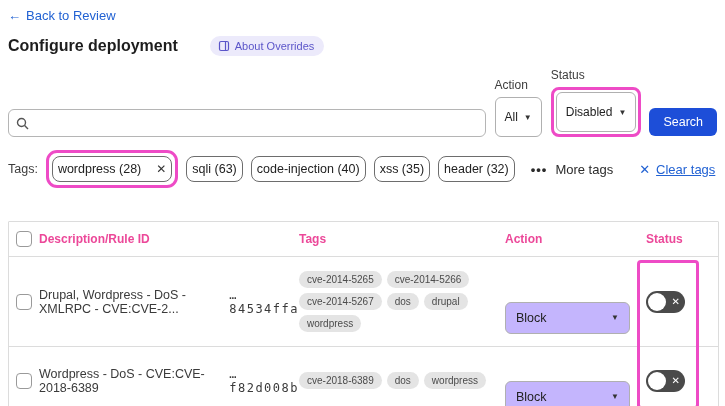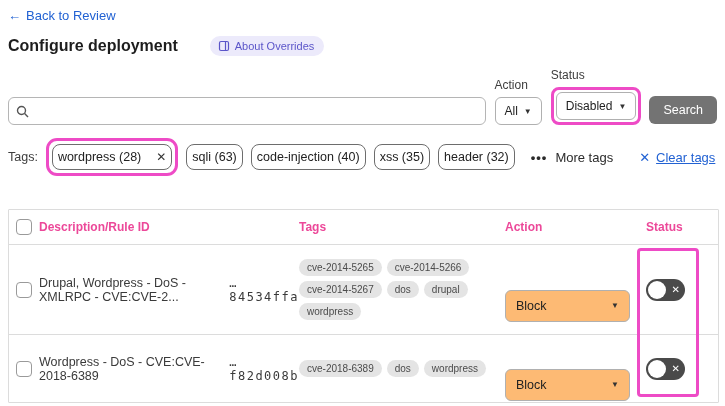--- a/index.html
+++ b/index.html
@@ -23,30 +23,30 @@
   .fgroup { display:flex; flex-direction:column; }
   .flabel { font-size:12px; color:#3d3d3d; margin-bottom:5px; }
   .search-box { flex:1; margin-right:9px; }
   .search-input-wrap { position:relative; height:28px; }
   .search-input-wrap input {
     width:100%; height:28px; border:1px solid #b5b5b5; border-radius:6px;
     padding:0 8px 0 26px; font-size:12px; font-family:inherit; color:#333; outline:none;
   }
   .search-icon { position:absolute; left:8px; top:7px; }
   .select-box {
-    height:28px; border:1px solid #b0b0b0; border-radius:6px; background:#fff;
+    height:40px; border:1px solid #b0b0b0; border-radius:6px; background:#fff;
     display:inline-flex; align-items:center; gap:6px; padding:0 9px;
     font-size:12px; color:#222; cursor:pointer; white-space:nowrap;
   }
   .caret { font-size:8px; color:#333; }
   .action-group { margin-right:9px; }
   .pink-wrap { border:3.5px solid #ee4bc6; border-radius:8px; padding:2px; background:#fff; }
   .status-group { margin-right:8px; }
   .search-btn {
-    height:28px; background:#737373; color:#fff; border:none; border-radius:6px;
+    height:28px; background:#1d4ed8; color:#fff; border:none; border-radius:6px;
     font-size:12.5px; padding:0 14px; cursor:pointer; font-family:inherit; margin-bottom:1px;
   }
 
   
   .tags-row { display:flex; align-items:center; gap:8px; margin-top:13px; }
   .tags-label { font-size:12.5px; color:#3d3d3d; }
   .filter-pill {
     border:1.5px solid #6d6d6d; background:#fff; border-radius:8px;
     font-size:12.5px; color:#222; padding:5px 5px; white-space:nowrap;
     display:inline-flex; align-items:center; gap:15px; cursor:pointer; font-family:Liberation Sans, sans-serif;
@@ -72,21 +72,21 @@
   .c-status{ width:85px; padding-left:13px; }
   .checkbox { width:16px; height:16px; border:1.5px solid #9a9a9a; border-radius:4px; background:#fff; cursor:pointer; }
   .data-row-1 { min-height:90px; }
   .data-row-2 { min-height:67px; }
   .desc-block { display:flex; flex-direction:row; gap:6px;align-items:center; }
   .desc-text { font-size:12.5px; color:#3a3a3a; }
   .rule-id { font-family:"DejaVu Sans Mono","Liberation Mono",monospace; font-size:12px; color:#3a3a3a; letter-spacing:1.5px; }
   .tags-wrap { display:flex; flex-wrap:wrap; gap:5px 5px; align-items:center; }
   .tag-pill { background:#e4e4e4; color:#4b4b4b; font-size:10px; padding:3px 8px; border-radius:9px; white-space:nowrap; }
   .action-select {
-    width:125px; height:32px; border:1px solid #b0b0b0; border-radius:6px; background:#fdba74;
+    width:125px; height:32px; border:1px solid #b0b0b0; border-radius:6px; background:#c4b5fd;
     display:flex; align-items:center; justify-content:space-between; padding:0 10px;
     font-size:12.5px; color:#222; cursor:pointer;margin-top:32px;
   }
   .toggle { width:39px; height:22px; background:#4a4a4a; border-radius:11px; position:relative; cursor:pointer; }
   .toggle .knob { position:absolute; left:2px; top:2px; width:18px; height:18px; background:#fff; border-radius:50%; }
   .toggle .tx { position:absolute; right:5px; top:4px; color:#fff; font-size:10px; line-height:14px; }
   .status-highlight {
     position:absolute; left:628px; top:38px; width:62px; height:149px;
     border:3.5px solid #ee4bc6; border-radius:4px; pointer-events:none;
   }

